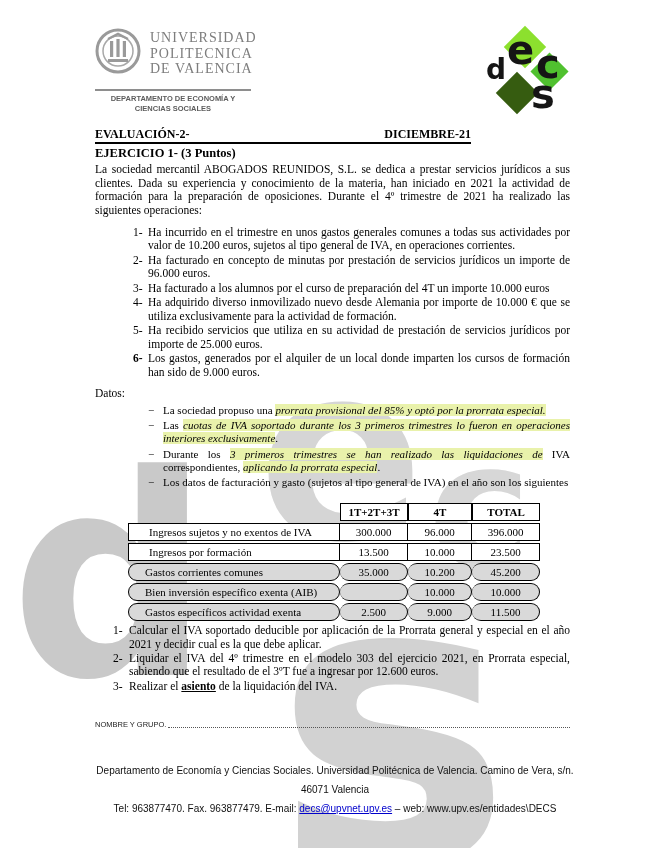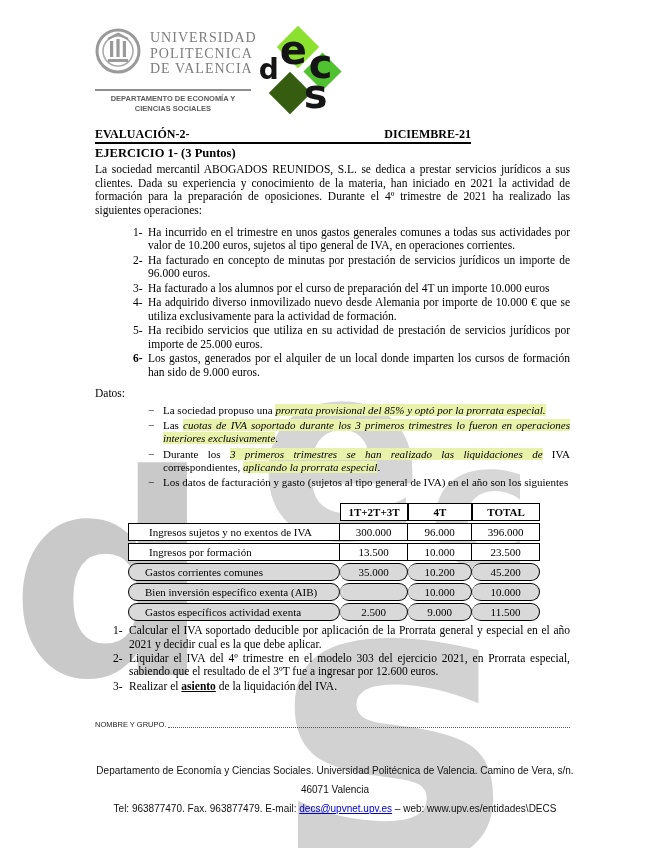--- a/index.html
+++ b/index.html
@@ -8,21 +8,21 @@
   
   .wm-layer{position:absolute;inset:0;z-index:0;pointer-events:none;}
   .wm{position:absolute;font-family:"DejaVu Sans",sans-serif;font-weight:bold;line-height:1;}
   .wm-d{left:10px;top:438px;font-size:280px;color:#c9c9c9;}
   .wm-e{left:258px;top:332px;font-size:245px;color:#d5d5d5;}
   .wm-c{left:428px;top:420px;font-size:175px;color:#d7d7d7;}
   .wm-s{left:274px;top:524px;font-size:400px;color:#d2d2d2;}
   
   .content{position:relative;z-index:1;padding:26px 85px 0 95px;}
   
-  .hdr{display:flex;justify-content:flex-start;align-items:flex-start;height:94px;}
+  .hdr{display:flex;justify-content:space-between;align-items:flex-start;height:94px;}
   .upv-block{display:flex;flex-direction:column;}
   .upv-row{display:flex;gap:9px;align-items:flex-start;}
   .upv-name{font-size:14px;letter-spacing:1px;color:#7d7d7d;line-height:1.12;padding-top:4px;}
   .upv-rule{border:none;border-top:2px solid #8e8e8e;width:156px;margin:5px 0 3px 0;}
   .dept{width:156px;text-align:center;font-family:"Liberation Sans",sans-serif;
         font-weight:bold;font-size:7.5px;color:#5c5c5c;line-height:1.35;}
   
   .decs{position:relative;width:86px;height:92px;}
   .diamond{position:absolute;transform:rotate(45deg);}
   .dia-top{left:26px;top:6px;width:30px;height:30px;background:#8ce02e;}

